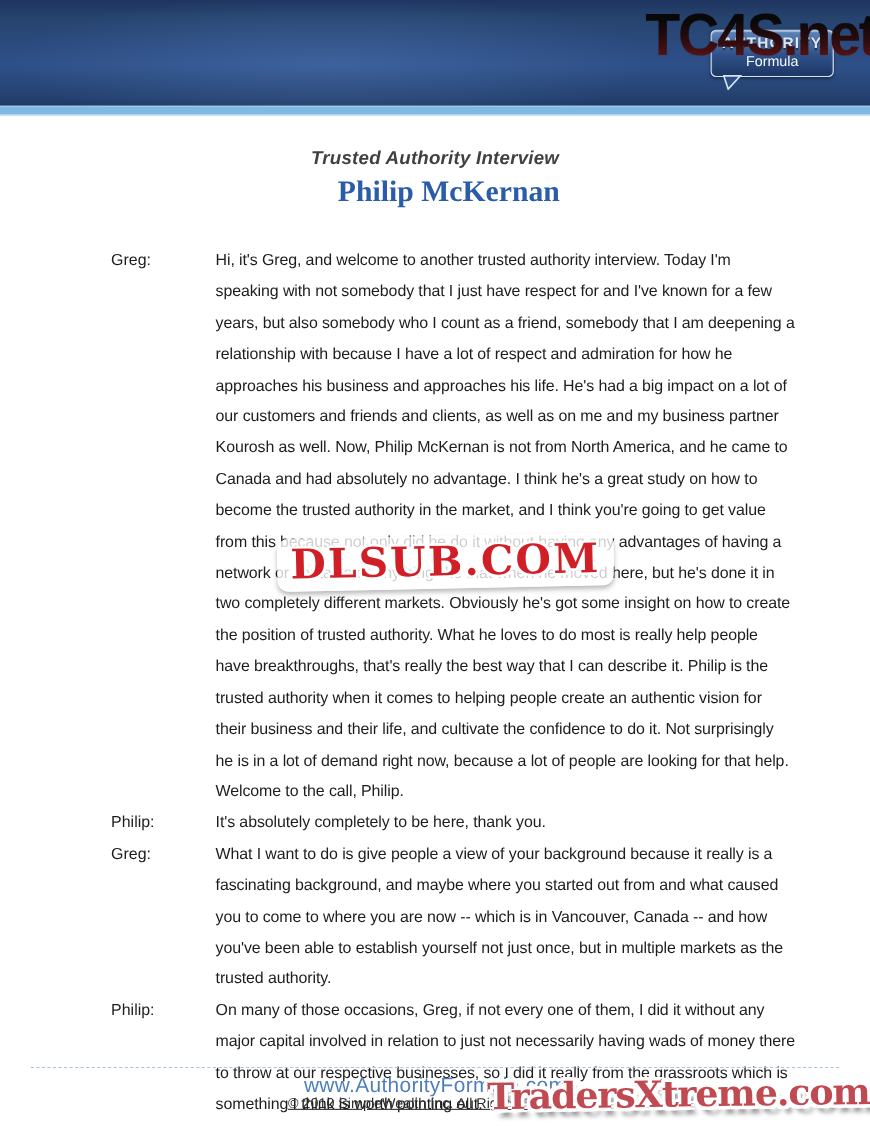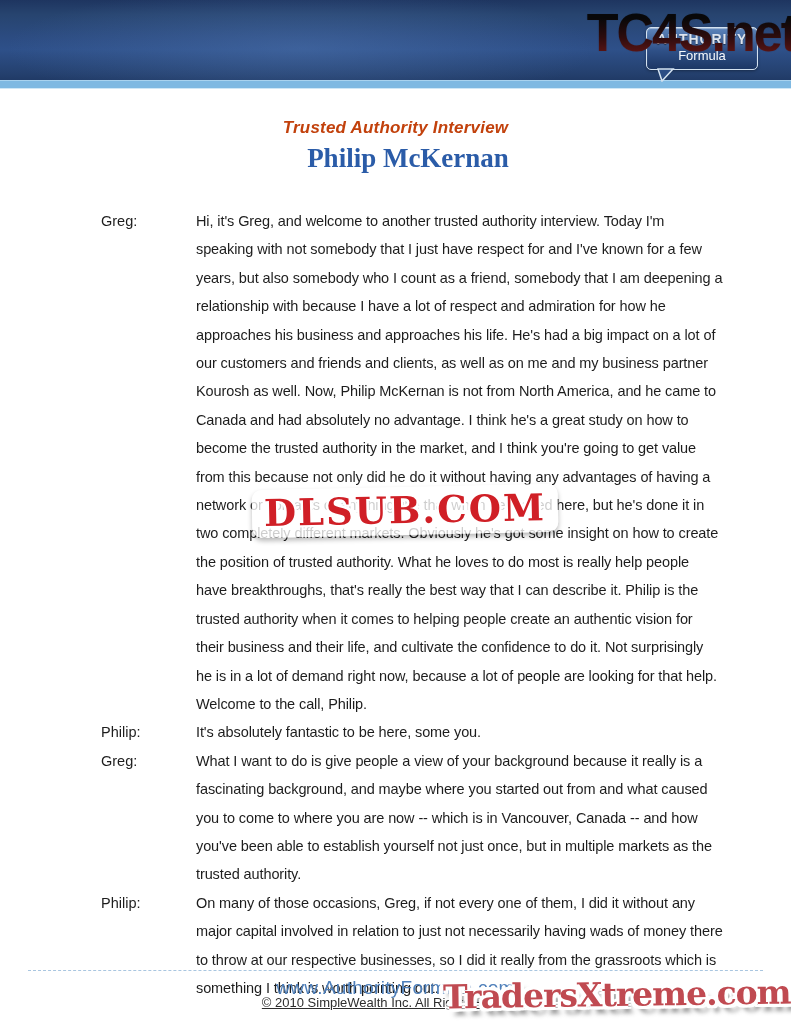--- a/index.html
+++ b/index.html
@@ -5,21 +5,21 @@
   * { margin:0; padding:0; box-sizing:border-box; }
   html,body { background:#ffffff; }
   .page {
     position:relative; width:791px; height:1024px; margin:0 auto;
     background:#ffffff; overflow:hidden;
     font-family:"Liberation Sans", sans-serif;
   }
 
   
   .banner {
-    position:relative; height:80px;
+    position:relative; height:96px;
     background:
       radial-gradient(ellipse 420px 90px at 38% 60%, rgba(90,130,190,0.35), rgba(90,130,190,0) 70%),
       linear-gradient(180deg, #1e3560 0%, #27446f 18%, #2c4c82 48%, #2e5089 62%, #24406e 92%, #203a66 100%);
   }
   .strip {
     height:9px; background:#7fb9e2;
     border-top:1px solid #a9d3ef; border-bottom:1px solid #cfe7f6;
   }
   .site-logo {
     position:absolute; top:2px; right:-5px; z-index:3;
@@ -40,21 +40,21 @@
   .badge-title {
     font-weight:bold; font-size:14px; letter-spacing:1px;
     color:#dde4ee; text-shadow:0 1px 1px rgba(0,0,0,0.5);
   }
   .badge-subtitle { font-size:13px; color:#f7fafd; margin-top:1px; }
   .badge-tail { position:absolute; left:10px; bottom:-13px; width:20px; height:14px; }
 
   
   .doc-header { margin-top:29px; text-align:center; }
   .doc-title {
-    font-size:17px; font-weight:bold; font-style:italic; color:#c2410c;
+    font-size:17px; font-weight:bold; font-style:italic; color:#404040;
     letter-spacing:0.2px;
   }
   .interviewee {
     margin-top:5px; font-family:"Liberation Serif", serif;
     font-weight:bold; font-size:27px; color:#2b5ca8;padding-left:25px;
   }
 
   
   .dialogue { margin:33px 68px 0 101px; }
   .turn { display:flex; align-items:flex-start; }
@@ -128,21 +128,21 @@
     <div class="interviewee">Philip McKernan</div>
   </div>
 
   <div class="dialogue">
     <div class="turn">
       <div class="speaker">Greg:</div>
       <div class="utterance">Hi, it's Greg, and welcome to another trusted authority interview. Today I'm speaking with not somebody that I just have respect for and I've known for a few years, but also somebody who I count as a friend, somebody that I am deepening a relationship with because I have a lot of respect and admiration for how he approaches his business and approaches his life. He's had a big impact on a lot of our customers and friends and clients, as well as on me and my business partner Kourosh as well. Now, Philip McKernan is not from North America, and he came to Canada and had absolutely no advantage. I think he's a great study on how to become the trusted authority in the market, and I think you're going to get value from this because not only did he do it without having any advantages of having a network or contacts or anything like that when he moved here, but he's done it in two completely different markets. Obviously he's got some insight on how to create the position of trusted authority. What he loves to do most is really help people have breakthroughs, that's really the best way that I can describe it. Philip is the trusted authority when it comes to helping people create an authentic vision for their business and their life, and cultivate the confidence to do it. Not surprisingly he is in a lot of demand right now, because a lot of people are looking for that help. Welcome to the call, Philip.</div>
     </div>
     <div class="turn">
       <div class="speaker">Philip:</div>
-      <div class="utterance">It's absolutely fantastic to be here, some you.</div>
+      <div class="utterance">It's absolutely completely to be here, thank you.</div>
     </div>
     <div class="turn">
       <div class="speaker">Greg:</div>
       <div class="utterance">What I want to do is give people a view of your background because it really is a fascinating background, and maybe where you started out from and what caused you to come to where you are now -- which is in Vancouver, Canada -- and how you've been able to establish yourself not just once, but in multiple markets as the trusted authority.</div>
     </div>
     <div class="turn">
       <div class="speaker">Philip:</div>
       <div class="utterance">On many of those occasions, Greg, if not every one of them, I did it without any major capital involved in relation to just not necessarily having wads of money there to throw at our respective businesses, so I did it really from the grassroots which is something I think is worth pointing out.</div>
     </div>
   </div>

